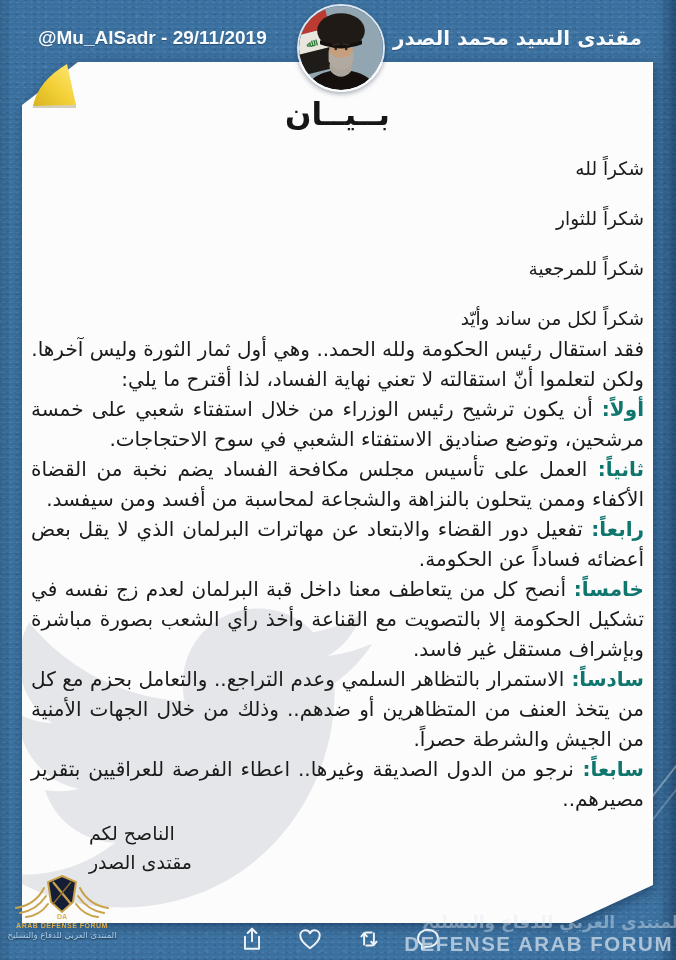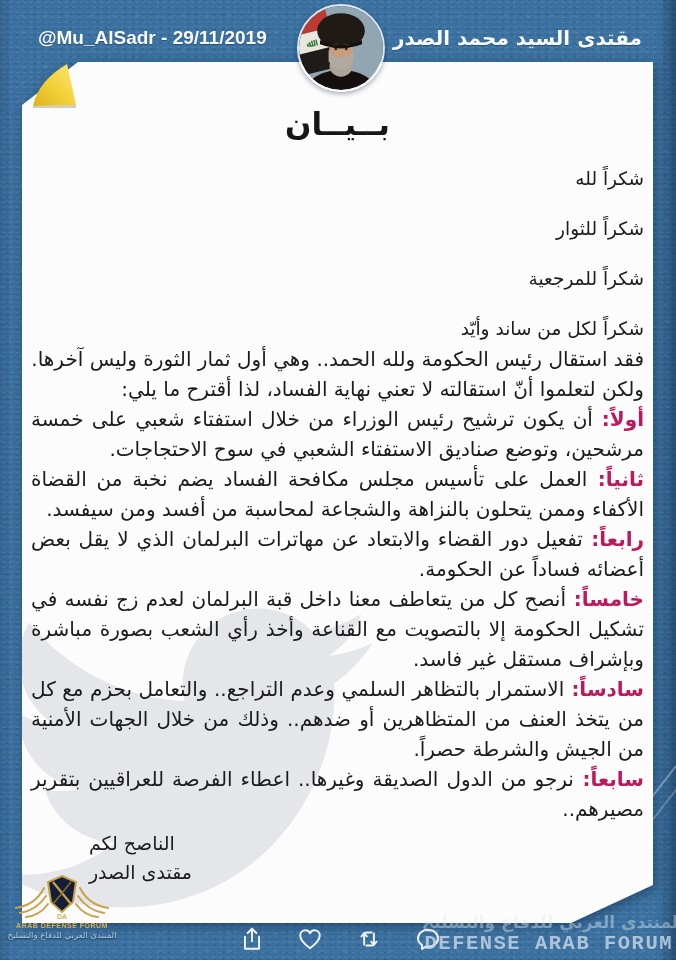--- a/index.html
+++ b/index.html
@@ -26,35 +26,35 @@
     box-shadow:0 2px 5px rgba(0,20,40,.35);}
   
   .paper-wrap{position:absolute;left:22px;top:62px;width:631px;height:861px;
     filter:drop-shadow(2px 3px 6px rgba(5,25,50,.45));z-index:2;}
   .paper{position:absolute;inset:0;background:#fcfcfd;overflow:hidden;
     clip-path:polygon(56px 0, 100% 0, 100% calc(100% - 38px), calc(100% - 82px) 100%, 0 100%, 0 43px);}
   .fold{position:absolute;left:0;top:0;width:58px;height:46px;z-index:4;}
   .bird{position:absolute;left:-18px;top:512px;width:368px;height:368px;}
   .content{position:absolute;inset:0;direction:rtl;color:#1b1b1b;
     padding:28px 9px 0 9px;box-sizing:border-box;}
-  .title{margin:14px 0 9px 0;text-align:center;font-size:31px;line-height:40px;
+  .title{margin:4px 0 9px 0;text-align:center;font-size:31px;line-height:40px;
     font-weight:bold;letter-spacing:1px;color:#161616;}
   .thanks-line{font-size:18.5px;line-height:30px;text-align:right;margin-top:20px;}
   .para{margin:0;font-size:20px;line-height:30px;text-align:justify;}
-  .para b{color:#be185d;}
+  .para b{color:#0f766e;}
   .para b::after{content:" ";}
   .signature{width:fit-content;margin:5px 452px 0 0;text-align:left;
     font-size:19px;line-height:29px;}
   
   .actions{position:absolute;left:239px;top:926px;display:flex;gap:32px;z-index:5;}
   .actions svg{display:block;}
   .wm-ar{position:absolute;right:-8px;top:912px;z-index:5;direction:rtl;
     font-size:17px;font-weight:bold;color:rgba(222,233,243,.42);white-space:nowrap;}
   .wm-en{position:absolute;right:3px;top:932px;z-index:5;
-    font-family:Liberation Mono, monospace;font-size:20.5px;font-weight:bold;
+    font-family:Liberation Sans, sans-serif;font-size:20.5px;font-weight:bold;
     letter-spacing:1.5px;color:rgba(198,214,228,.82);white-space:nowrap;}
   .logo{position:absolute;left:4px;top:874px;width:116px;z-index:6;text-align:center;}
   .logo .en{font-family:"Liberation Sans",sans-serif;font-size:7px;font-weight:bold;
     color:#d9ae52;letter-spacing:.5px;margin-top:-2px;}
   .logo .ar{direction:rtl;font-size:8.5px;color:#a9cde9;margin-top:1px;
     text-shadow:0 1px 2px rgba(0,0,0,.6);}
   .scratch{position:absolute;background:rgba(255,255,255,.32);width:2px;z-index:4;
     transform:rotate(38deg);border-radius:2px;}
   .s1{left:649px;top:752px;height:95px;}
   .s2{left:664px;top:764px;height:80px;opacity:.7;}

